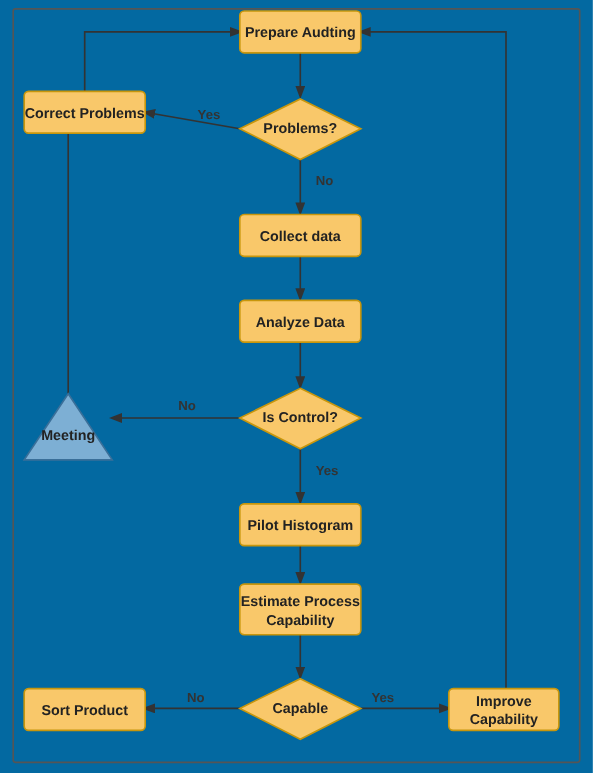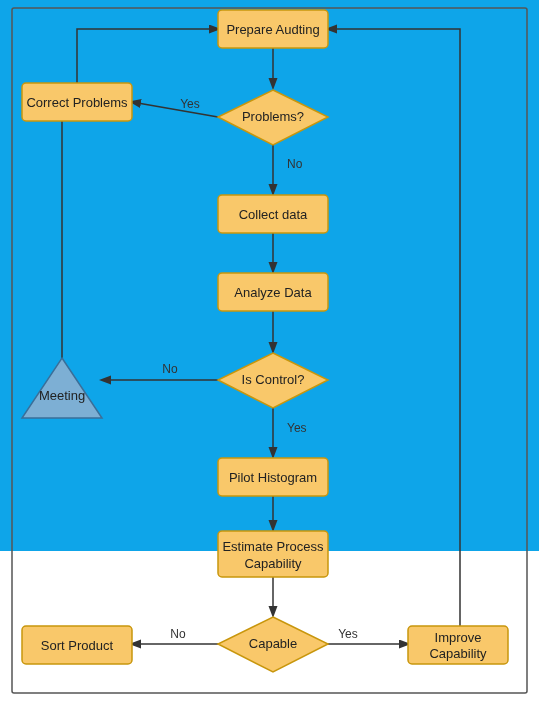--- a/index.html
+++ b/index.html
@@ -7,22 +7,23 @@
       background: #fff;
       width: 539px;
       height: 703px;
       overflow: hidden;
       font-family: Arial, sans-serif;
       font-size: 13px;
     }
     #diagram {
       position: relative;
       width: 539px;
-      height: 551px;
-      background: #0ea5e9;
+      height: 703px;
+      background: #0369a1;
+      font-weight: bold;
     }
     svg#flowchart {
       position: absolute;
       top: 0; left: 0;
       width: 539px;
       height: 703px;
     }
   </style>
 </head>
 <body>

